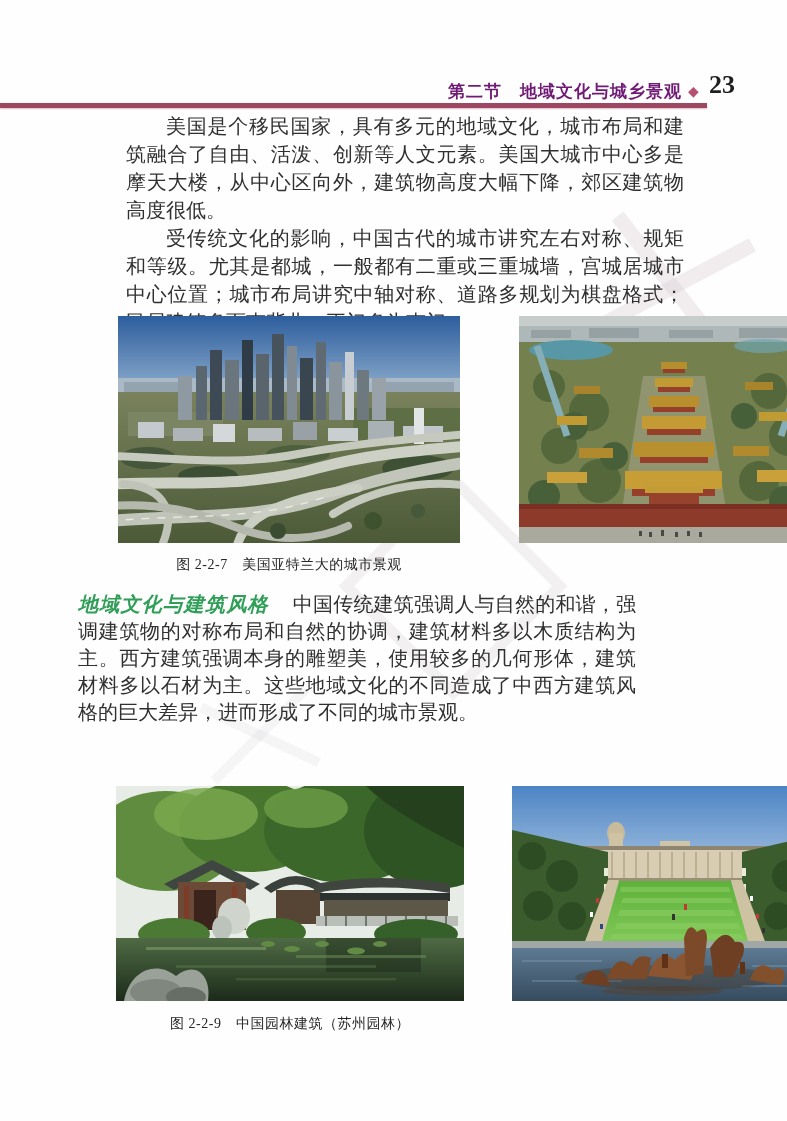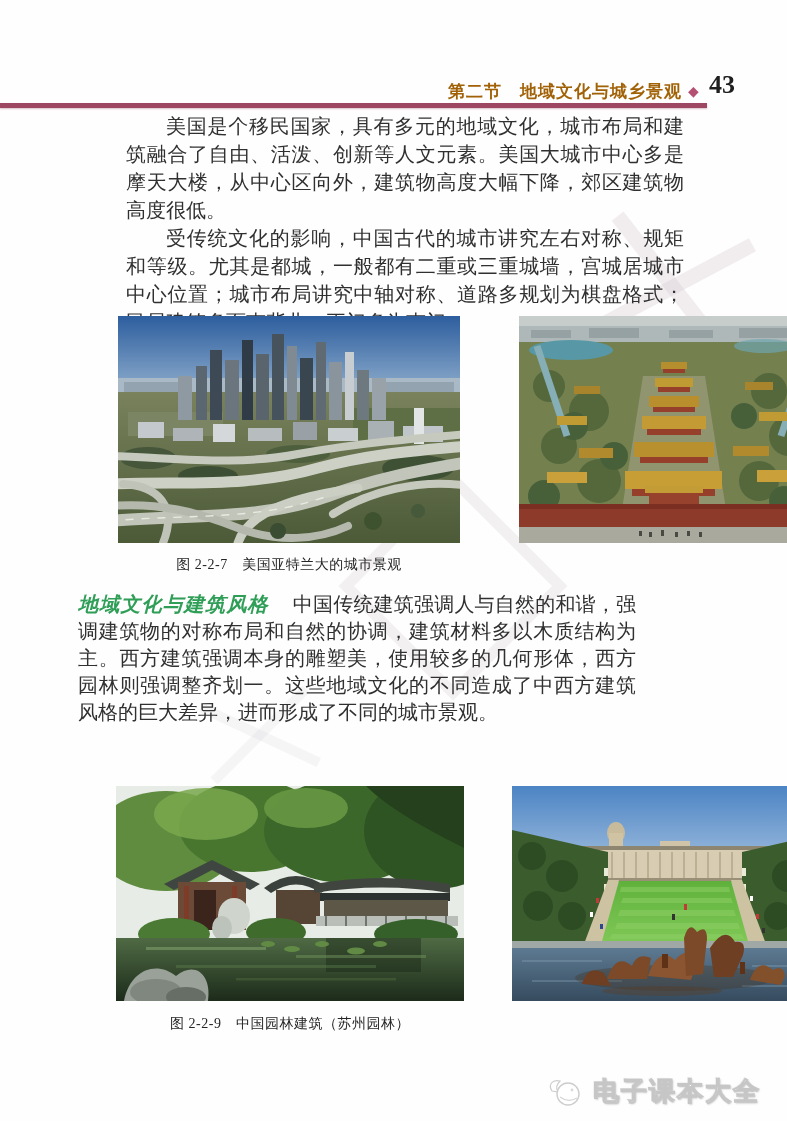--- a/index.html
+++ b/index.html
@@ -17,21 +17,21 @@
         border:11px solid rgba(203,191,198,.22);transform:rotate(45deg);}
   .ghost-x2{left:200px;top:700px;width:120px;height:70px;transform:rotate(-10deg);}
   .ghost-x2::before,.ghost-x2::after{content:"";position:absolute;left:50%;top:50%;
         width:130px;height:10px;background:rgba(201,198,203,.16);}
   .ghost-x2::before{transform:translate(-50%,-50%) rotate(35deg);}
   .ghost-x2::after{transform:translate(-50%,-50%) rotate(-35deg);}
 
   
   .hdr-label{position:absolute;left:0;top:80px;width:682px;text-align:right;z-index:2;
         font-family:"Liberation Sans","DejaVu Sans",sans-serif;font-weight:bold;
-        font-size:17px;color:#a16207;letter-spacing:1px;}
+        font-size:17px;color:#701a75;letter-spacing:1px;}
   .hdr-diamond{position:absolute;left:688px;top:83px;font-size:14px;color:#b55072;z-index:2;}
   .hdr-page{position:absolute;left:709px;top:70px;font-size:26px;font-weight:bold;
         color:#1f1f1f;z-index:2;}
   .hdr-rule{position:absolute;left:0;top:103px;width:707px;height:5px;background:#9d4763;
         box-shadow:0 1px 2px rgba(157,71,99,.35);z-index:2;}
 
   
   .body-col{position:absolute;left:78px;top:112px;width:558px;z-index:1;margin-left:48px;}
   .body-col p{margin:0;text-indent:2em;font-size:20px;line-height:28px;color:#303030;
         text-align:justify;}
@@ -62,21 +62,21 @@
 <body>
 
 <div class="page">
 
   <div class="ghost ghost-x1"></div>
   <div class="ghost ghost-d"></div>
   <div class="ghost ghost-x2"></div>
 
   <div class="hdr-label">第二节　地域文化与城乡景观</div>
   <div class="hdr-diamond">◆</div>
-  <div class="hdr-page">43</div>
+  <div class="hdr-page">23</div>
   <div class="hdr-rule"></div>
 
   <div class="body-col">
     <p>美国是个移民国家，具有多元的地域文化，城市布局和建筑融合了自由、活泼、创新等人文元素。美国大城市中心多是摩天大楼，从中心区向外，建筑物高度大幅下降，郊区建筑物高度很低。</p>
     <p>受传统文化的影响，中国古代的城市讲究左右对称、规矩和等级。尤其是都城，一般都有二重或三重城墙，宫城居城市中心位置；城市布局讲究中轴对称、道路多规划为棋盘格式；民居建筑多面南背北，正门多为南门。</p>
   </div>
 
   <div class="fig-row fig-row1">
     <figure>
       <svg class="photo" width="342" height="227" viewBox="0 0 342 227" preserveAspectRatio="none">
@@ -222,21 +222,21 @@
           <rect x="142" y="214" width="3" height="6"></rect>
             <rect x="156" y="216" width="3" height="5"></rect>
           <rect x="168" y="215" width="3" height="5"></rect>
             <rect x="180" y="216" width="3" height="5"></rect>
         </g>
       </svg>
     </figure>
   </div>
 
   <div class="sect-col">
-    <p><span class="sect-head">地域文化与建筑风格</span><span>中国传统建筑强调人与自然的和谐，强调建筑物的对称布局和自然的协调，建筑材料多以木质结构为主。西方建筑强调本身的雕塑美，使用较多的几何形体，西方园林则强调整齐划一。这些地域文化的不同造成了中西方建筑风格的巨大差异，进而形成了不同的城市景观。</span></p>
+    <p><span class="sect-head">地域文化与建筑风格</span><span>中国传统建筑强调人与自然的和谐，强调建筑物的对称布局和自然的协调，建筑材料多以木质结构为主。西方建筑强调本身的雕塑美，使用较多的几何形体，建筑材料多以石材为主。这些地域文化的不同造成了中西方建筑风格的巨大差异，进而形成了不同的城市景观。</span></p>
   </div>
 
 
   <div class="fig-row fig-row2">
     <figure>
       <svg class="photo" width="348" height="215" viewBox="0 0 348 215" preserveAspectRatio="none">
         <defs>
           <linearGradient id="pondG" x1="0" y1="0" x2="0" y2="1">
             <stop offset="0" stop-color="#4f6a44"></stop>
               <stop offset="1" stop-color="#1c2b1a"></stop>
@@ -411,23 +411,14 @@
           <path d="M 198 162 q 15 -23 25 -6 q 12 -2 8 13 l -10 22 l -19 0 z" fill="#6e3f22"></path>
           <path d="M 238 194 q 8 -23 23 -10 q 10 -6 12 6 l -4 9 z" fill="#83502c"></path>
           <rect x="150" y="168" width="6" height="14" fill="#5f3117"></rect>
           <rect x="228" y="176" width="5" height="12" fill="#5f3117"></rect>
         </g>
         <ellipse cx="150" cy="205" rx="60" ry="5" fill="#5b3c22" opacity=".4"></ellipse>
       </svg>
     </figure>
   </div>
 
-  <div class="brand">
-    <svg width="40" height="34" viewBox="0 0 40 34">
-      <path d="M 6 16 C 2 10 6 4 14 6 C 10 10 10 14 12 17 Z" fill="#ffffff" stroke="#cdcdcd" stroke-width="1.2"></path>
-      <circle cx="22" cy="19" r="11" fill="#ffffff" stroke="#cdcdcd" stroke-width="1.4"></circle>
-      <path d="M 14 22 q 8 6 17 1" fill="none" stroke="#d6d6d6" stroke-width="1.2"></path>
-      <circle cx="26" cy="15" r="1.4" fill="#d9d9d9"></circle>
-    </svg>
-    <span class="brand-text">电子课本大全</span>
-  </div>
 
 </div>
 
 </body></html>

